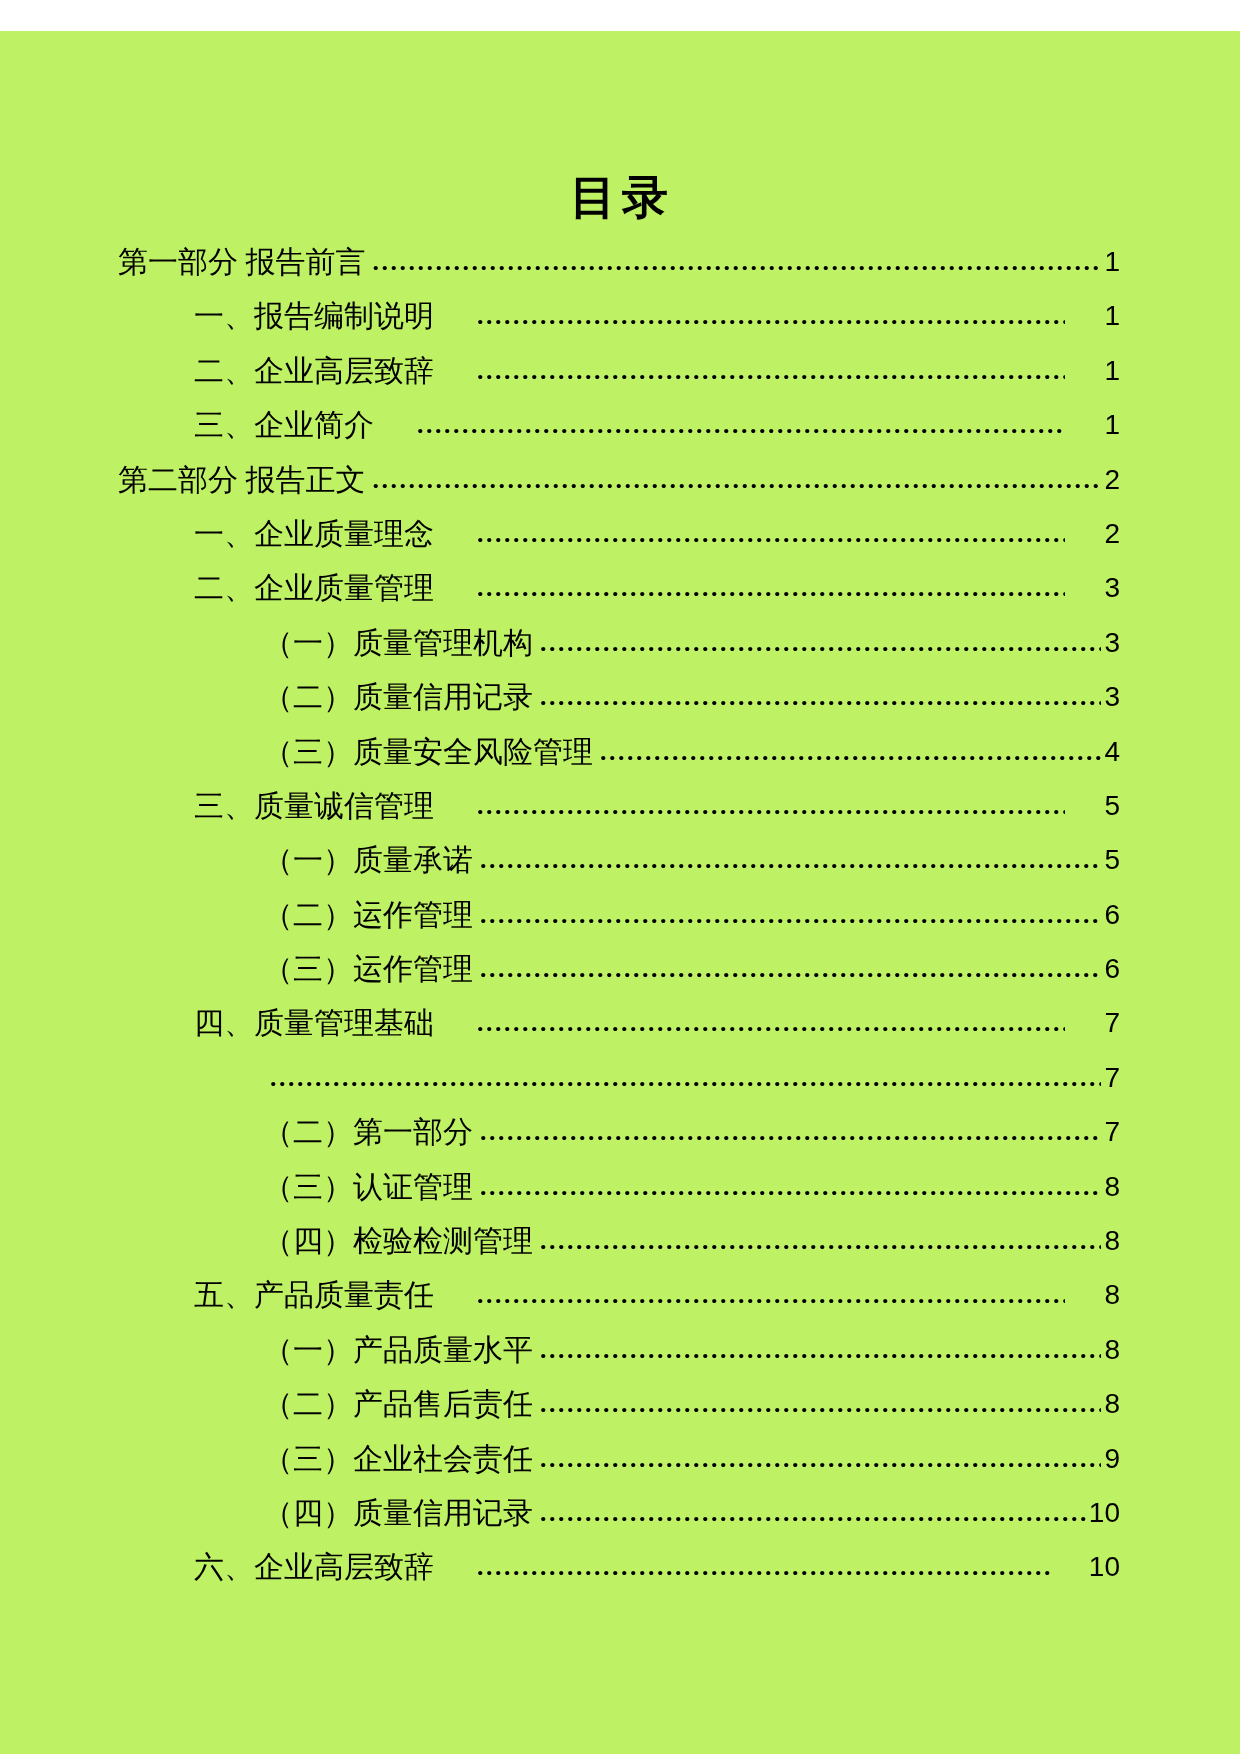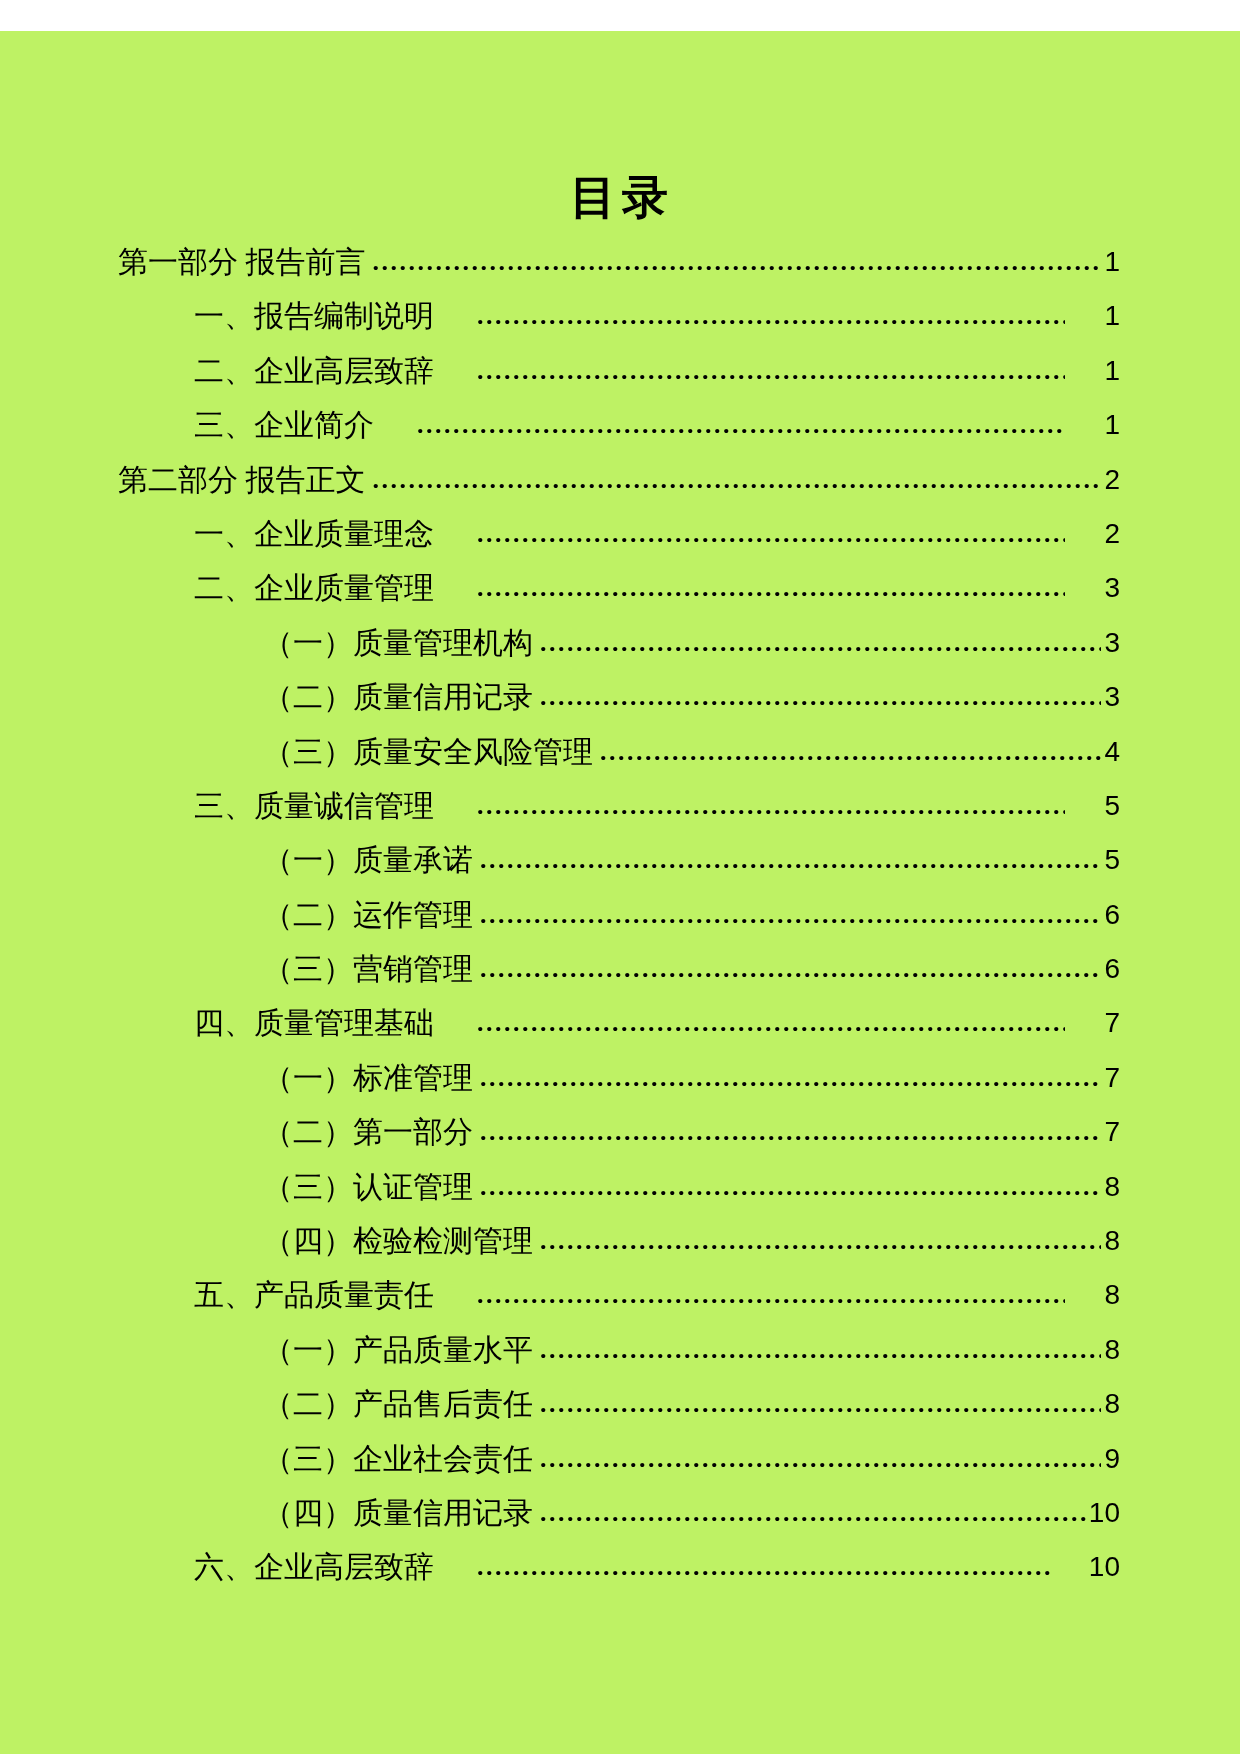--- a/index.html
+++ b/index.html
@@ -129,31 +129,30 @@
     <span class="toc-label">（一）质量承诺</span>
     <span class="toc-dots">........................................................................................................................................................................................................</span>
     <span class="toc-page">5</span>
   </div>
       <div class="toc-row lvl3">
     <span class="toc-label">（二）运作管理</span>
     <span class="toc-dots">........................................................................................................................................................................................................</span>
     <span class="toc-page">6</span>
   </div>
       <div class="toc-row lvl3">
-    <span class="toc-label">（三）营销管理</span>
+    <span class="toc-label">（三）运作管理</span>
     <span class="toc-dots">........................................................................................................................................................................................................</span>
     <span class="toc-page">6</span>
   </div>
       <div class="toc-row lvl2">
     <span class="toc-label">四、质量管理基础</span>
     <span class="toc-dots">........................................................................................................................................................................................................</span>
     <span class="toc-page">7</span>
   </div>
       <div class="toc-row lvl3">
-    <span class="toc-label">（一）标准管理</span>
     <span class="toc-dots">........................................................................................................................................................................................................</span>
     <span class="toc-page">7</span>
   </div>
       <div class="toc-row lvl3">
     <span class="toc-label">（二）第一部分</span>
     <span class="toc-dots">........................................................................................................................................................................................................</span>
     <span class="toc-page">7</span>
   </div>
       <div class="toc-row lvl3">
     <span class="toc-label">（三）认证管理</span>

